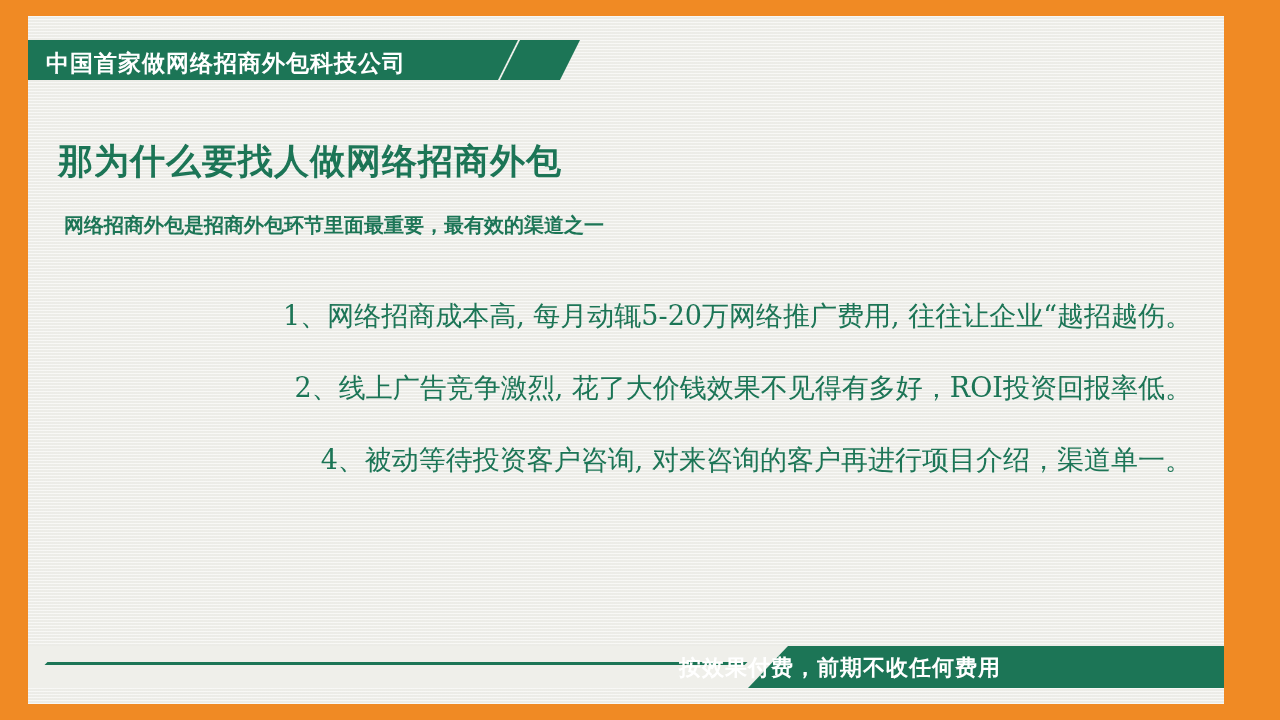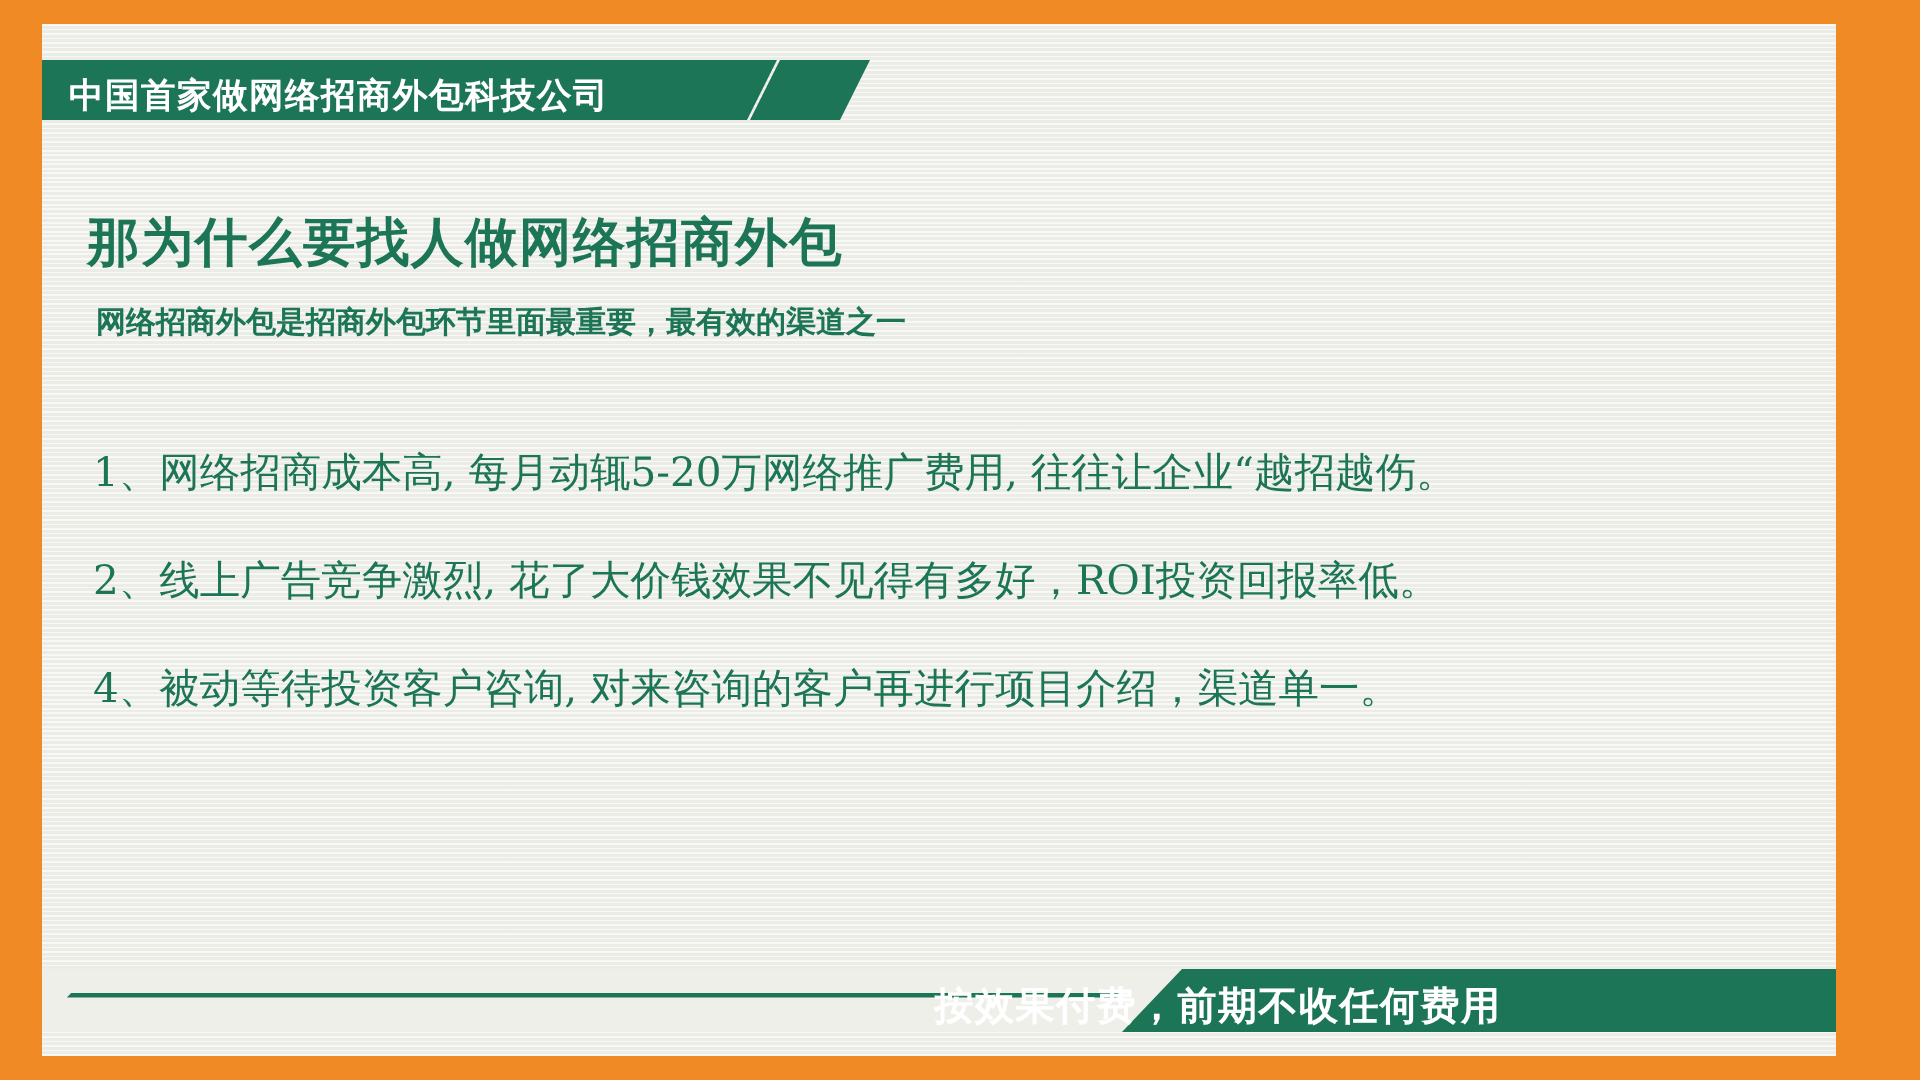--- a/index.html
+++ b/index.html
@@ -75,34 +75,35 @@
     top: 138px;
     font-size: 35px;
     font-weight: bold;
     color: #1C7556;
     letter-spacing: 1px;
     white-space: nowrap;
   }
   .subtitle {
     position: absolute;
     left: 64px;
-    top: 200px;
+    top: 210px;
     font-size: 20px;
     font-weight: bold;
     color: #1C7556;
     line-height: 31px;
     white-space: nowrap;
   }
   
   .body-list {
     position: absolute;
     left: 62px;
     top: 296px;
     width: 1130px;
     font-family: "DejaVu Serif", "Liberation Serif", serif;
+    text-align: right;
   }
   .body-item {
     font-size: 27px;
     color: #1C7556;
     line-height: 40px;
     margin-bottom: 32px;
     text-indent: 0;
   }
   
   .footer {
@@ -129,21 +130,21 @@
     width: 700px;
     height: 3px;
     background: #1C7556;
     transform: skewX(-44deg);
     transform-origin: left center;
   }
   .footer-text {
     position: absolute;
     right: 46px;
     top: 653px;
-    font-size: 26px;
+    font-size: 22px;
     font-weight: bold;
     color: #FFFFFF;
     letter-spacing: 1px;
     white-space: nowrap;
   }
 </style>
 </head>
 <body>
 
 <div class="slide">

